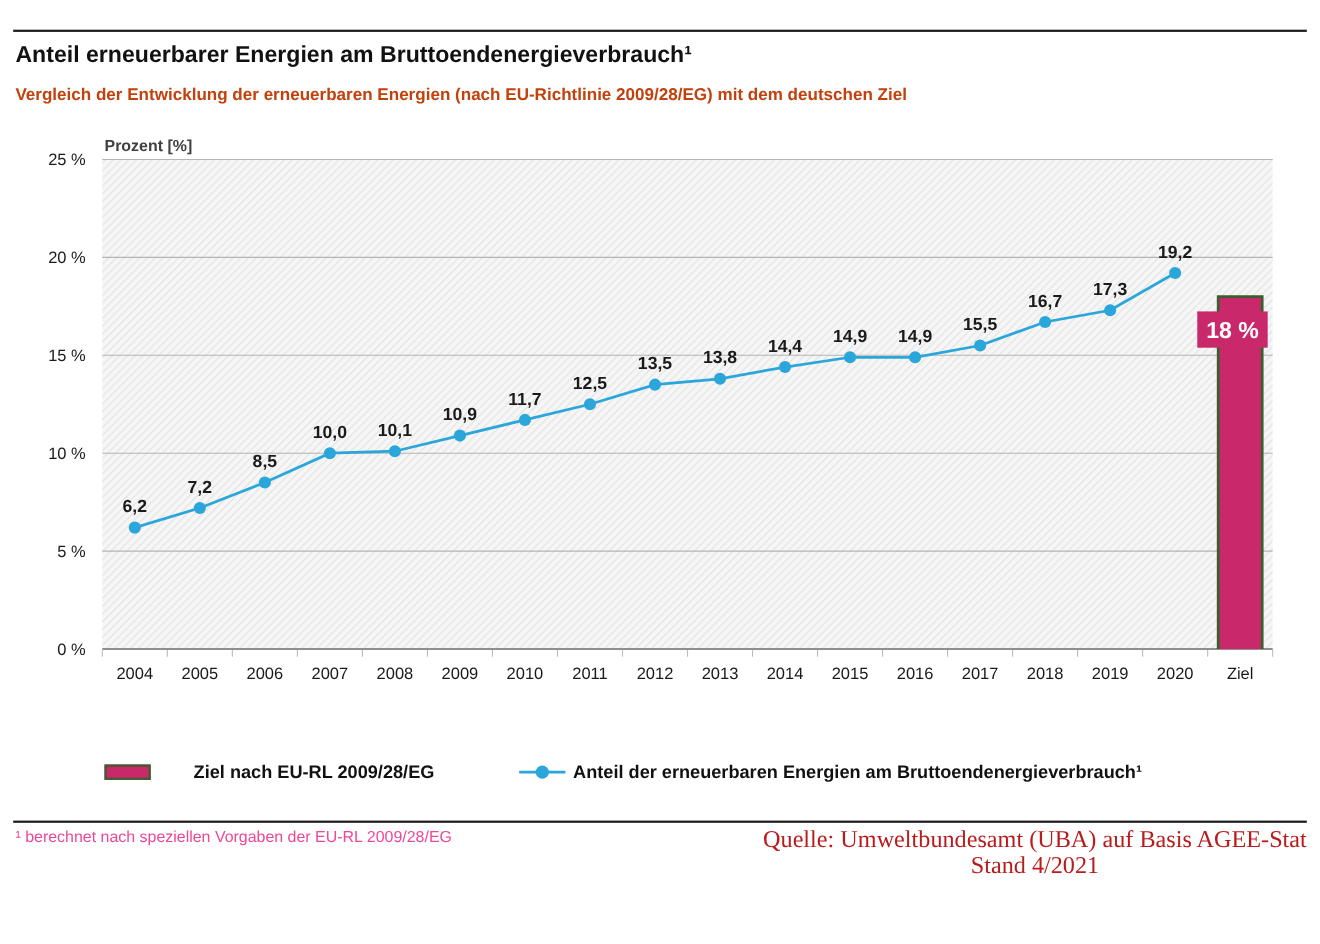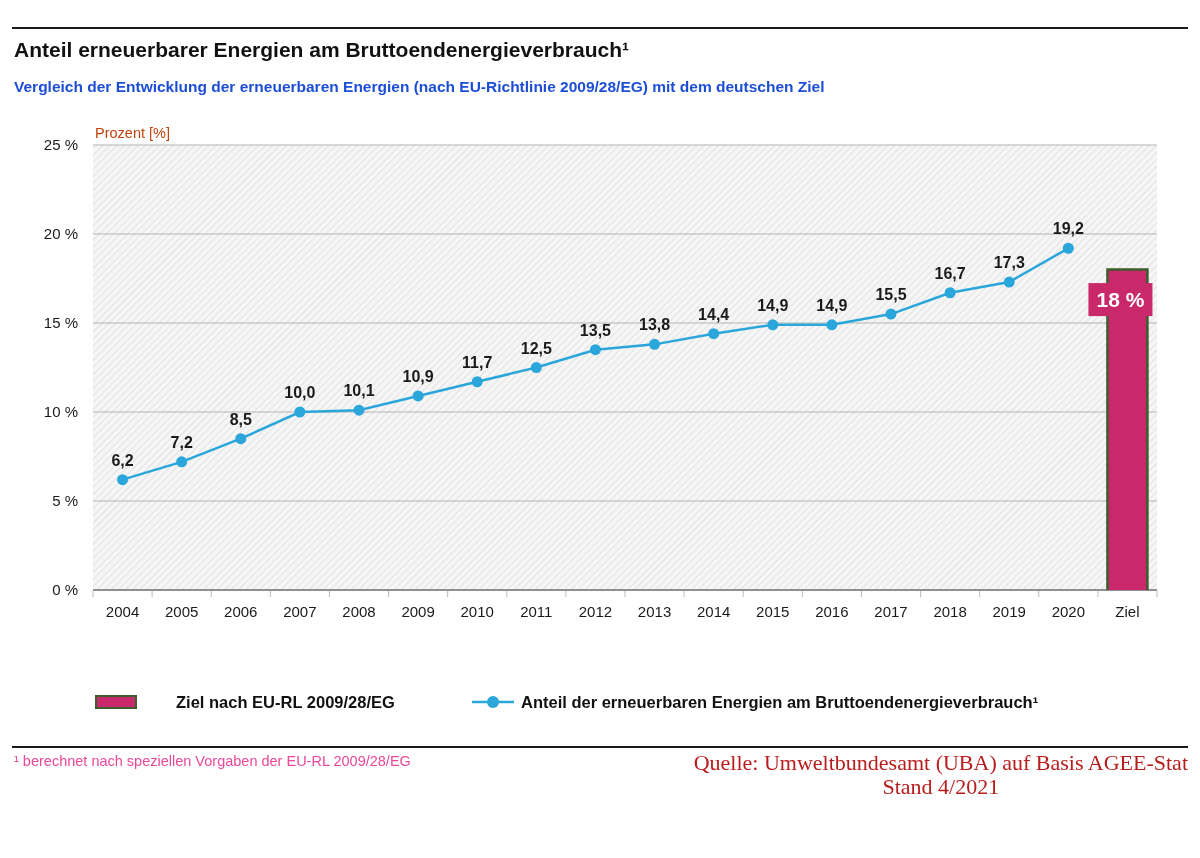--- a/index.html
+++ b/index.html
@@ -6,22 +6,22 @@
   .page{
     position:relative;
     width:1200px;height:858px;
     background:#ffffff;
     font-family:"Liberation Sans", sans-serif;
     color:#1a1a1a;
     overflow:hidden;
   }
   .top-rule{position:absolute;left:12px;top:27px;width:1176px;height:2px;background:#1a1a1a;}
   .page-title{position:absolute;left:14px;top:38px;font-size:21px;font-weight:bold;color:#111;text-align:right;}
-  .page-subtitle{position:absolute;left:14px;top:78px;font-size:15.5px;font-weight:bold;color:#1d4ed8;}
-  .y-axis-title{position:absolute;left:95px;top:125px;font-size:14.5px;font-weight:normal;color:#c2410c;}
+  .page-subtitle{position:absolute;left:14px;top:78px;font-size:15.5px;font-weight:bold;color:#c2410c;}
+  .y-axis-title{position:absolute;left:95px;top:125px;font-size:14.5px;font-weight:bold;color:#404040;}
   .chart-svg{position:absolute;left:0;top:0;width:1200px;height:660px;}
 
   .legend{position:absolute;left:0;top:688px;width:1200px;height:34px;}
   .legend-item{position:absolute;display:flex;align-items:center;height:28px;}
   .legend-item-target{left:95px;top:0;gap:32px;}
   .legend-item-series{left:471px;top:0;}
   .legend-swatch{
     width:38px;height:10px;
     background:var(--pink,#C9296A);
     border:2px solid var(--green,#3C5E2E);

